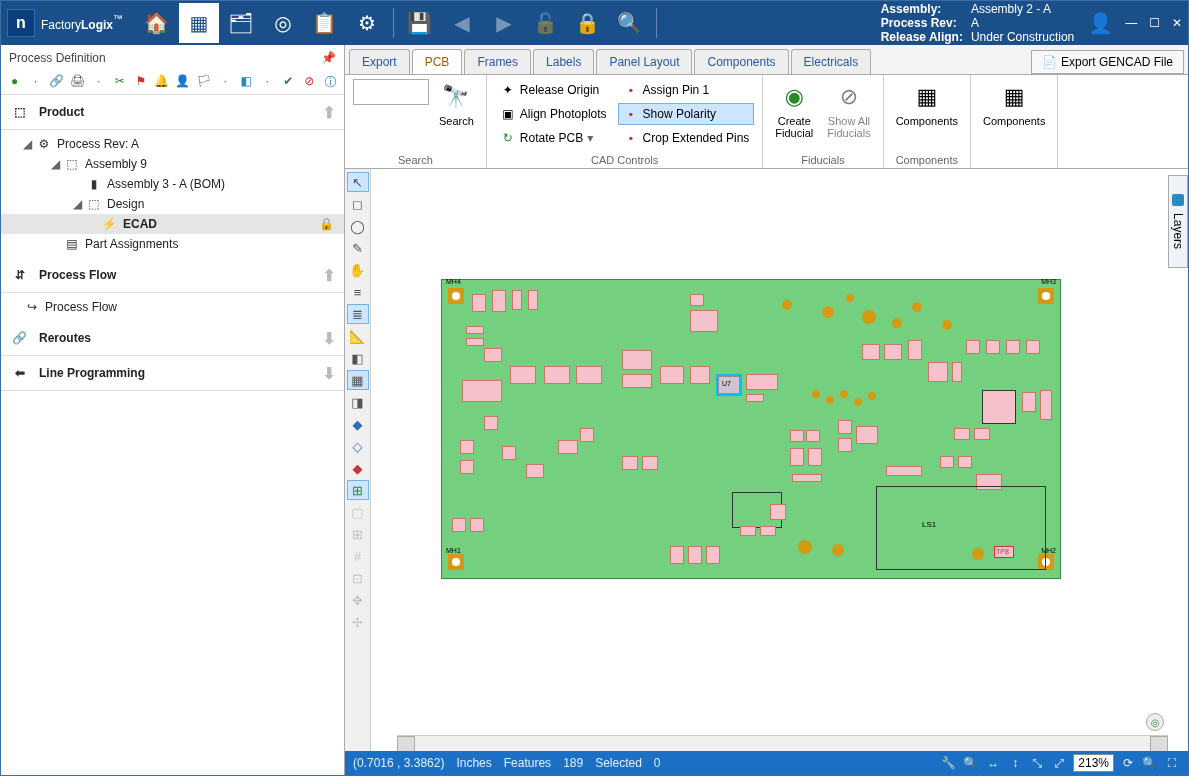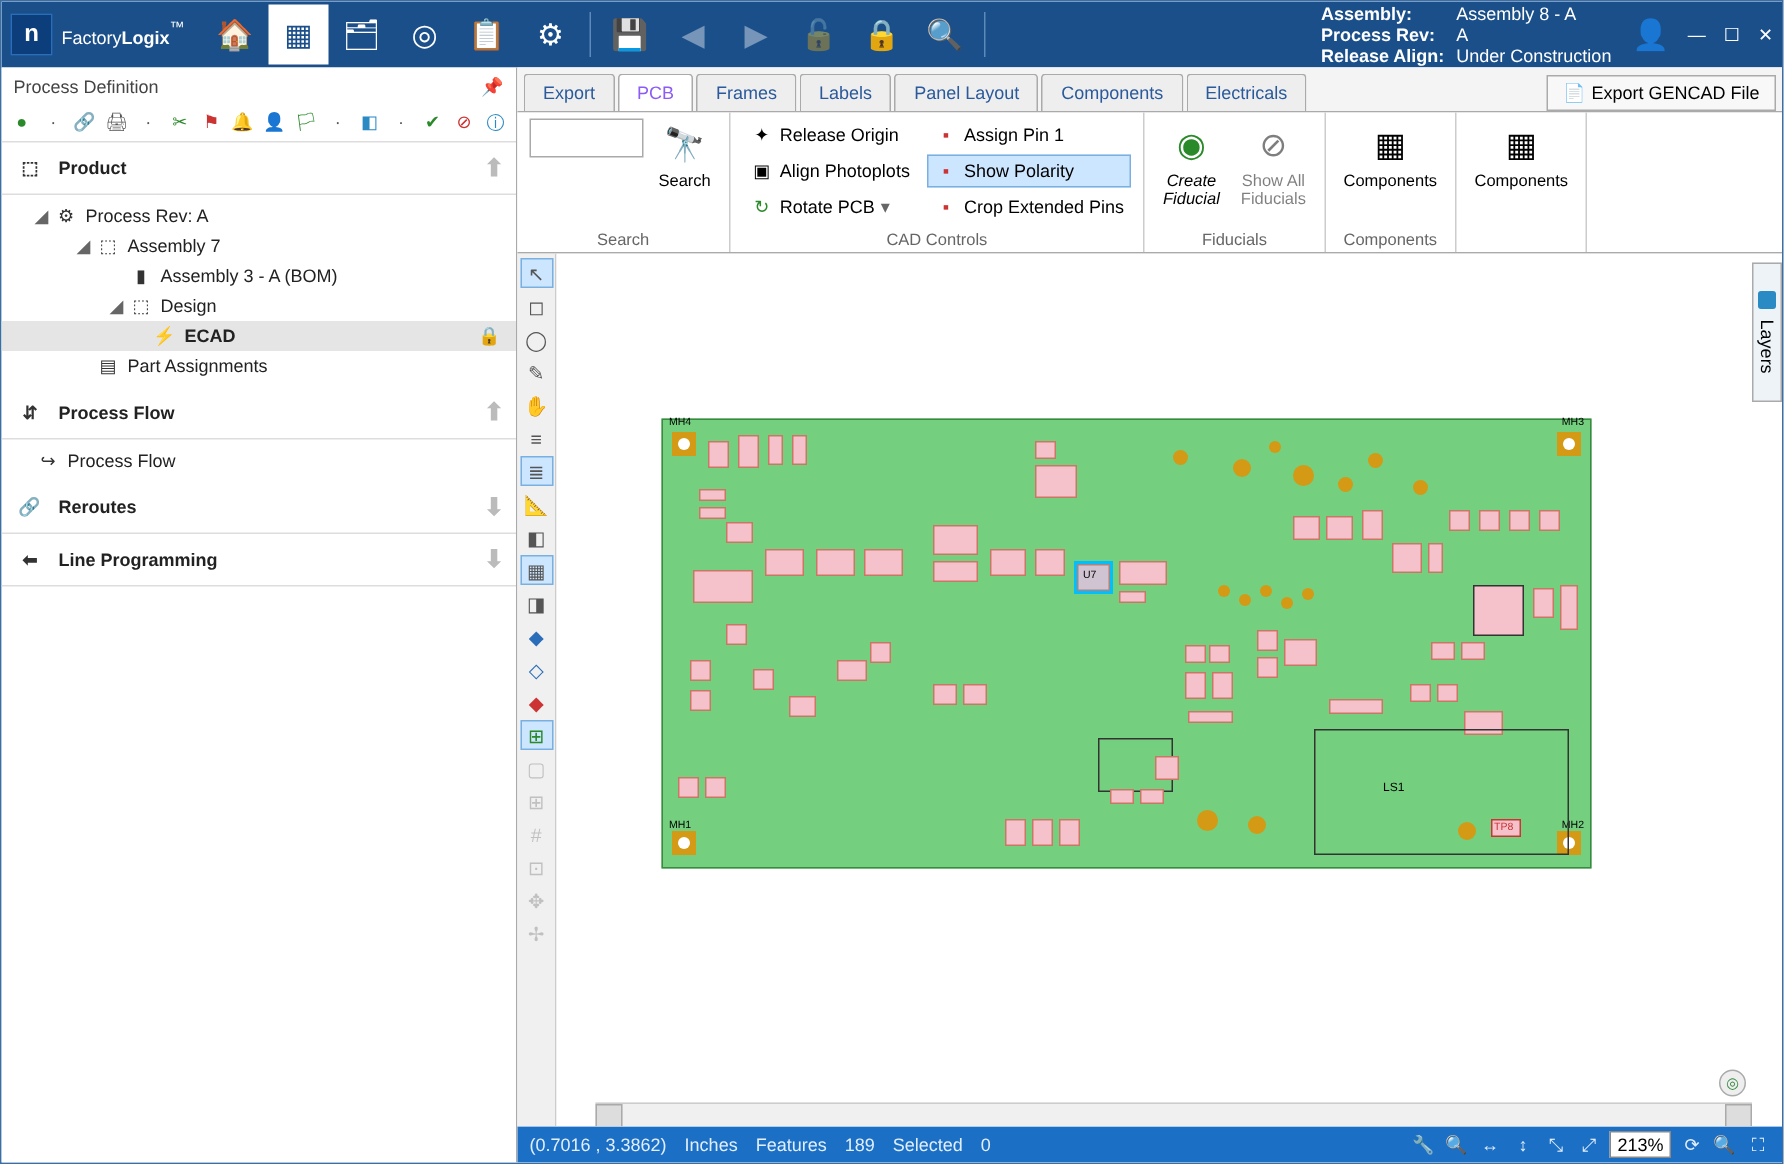--- a/index.html
+++ b/index.html
@@ -31,21 +31,21 @@
 .tree-item .ico{width:18px;text-align:center;margin-right:4px;color:#333;}
 .tree-item.lv1{padding-left:22px;}
 .tree-item.lv2{padding-left:50px;}
 .tree-item.lv3{padding-left:72px;}
 .tree-item.lv4{padding-left:100px;}
 .tree-item.sel{background:#e5e5e5;font-weight:bold;}
 .tree-item .lock{margin-left:auto;margin-right:6px;}
 .main{flex:1;display:flex;flex-direction:column;background:#fff;}
 .tabs{display:flex;background:#f4f4f4;border-bottom:1px solid #aaa;padding:4px 4px 0 4px;align-items:flex-end;}
 .tab{padding:5px 12px;border:1px solid #aaa;border-bottom:none;background:#eee;color:#2a5a9c;margin-right:2px;border-radius:3px 3px 0 0;font-size:12px;}
-.tab.active{background:#fff;color:#8b5cf6;}
+.tab.active{background:#fff;color:#a16207;}
 .export-btn{margin-left:auto;padding:4px 10px;border:1px solid #aaa;background:#f8f8f8;display:flex;align-items:center;gap:4px;font-size:12px;}
 .ribbon{display:flex;border-bottom:1px solid #aaa;background:#fff;min-height:94px;}
 .rg{border-right:1px solid #ccc;padding:4px 8px 2px;display:flex;flex-direction:column;}
 .rg-body{display:flex;align-items:flex-start;gap:6px;flex:1;}
 .rg-label{text-align:center;color:#666;font-size:11px;padding-top:2px;}
 .rbig{display:flex;flex-direction:column;align-items:center;gap:2px;padding:2px 4px;}
 .rbig .ico{width:32px;height:32px;display:flex;align-items:center;justify-content:center;font-size:22px;}
 .rbig .lab{font-size:11px;text-align:center;line-height:12px;}
 .rcol{display:flex;flex-direction:column;gap:2px;}
 .ritem{display:flex;align-items:center;gap:4px;padding:2px 4px;font-size:12px;border:1px solid transparent;}
@@ -93,21 +93,21 @@
     <div class="tb-btn">💾</div>
     <div class="tb-btn" style="opacity:.4;">◀</div>
     <div class="tb-btn" style="opacity:.4;">▶</div>
     <div class="tb-btn" style="opacity:.4;">🔓</div>
     <div class="tb-btn">🔒</div>
     <div class="tb-btn">🔍</div>
     <div class="tb-sep"></div>
   </div>
   <div class="hdr-info">
     <span class="lab">Assembly:</span>
-      <span>Assembly 8 - A</span>
+      <span>Assembly 2 - A</span>
     <span class="lab">Process Rev:</span>
       <span>A</span>
     <span class="lab">Release Align:</span>
       <span>Under Construction</span>
   </div>
   <div class="win-ctrl">
     <span style="font-size:20px;">👤</span>
     <span>—</span>
     <span>☐</span>
     <span>✕</span>
@@ -147,21 +147,21 @@
     </div>
     <div class="tree">
       <div class="tree-item lv1">
           <span class="tg">◢</span>
           <span class="ico">⚙</span>
           <span>Process Rev: A</span>
         </div>
       <div class="tree-item lv2">
           <span class="tg">◢</span>
           <span class="ico">⬚</span>
-          <span>Assembly 7</span>
+          <span>Assembly 9</span>
         </div>
       <div class="tree-item lv3">
           <span class="tg"></span>
           <span class="ico">▮</span>
           <span>Assembly 3 - A (BOM)</span>
         </div>
       <div class="tree-item lv3">
           <span class="tg">◢</span>
           <span class="ico">⬚</span>
           <span>Design</span>
@@ -265,21 +265,21 @@
               </div>
           </div>
         </div>
         <div class="rg-label">CAD Controls</div>
       </div>
 
       <div class="rg">
         <div class="rg-body">
           <div class="rbig">
             <span class="ico" style="color:#2a8a2a;">◉</span>
-            <span class="lab" style="white-space:pre;font-style:italic;">Create
+            <span class="lab" style="white-space:pre;">Create
 Fiducial</span>
           </div>
           <div class="rbig" style="opacity:.5;">
             <span class="ico">⊘</span>
             <span class="lab" style="white-space:pre;">Show All
 Fiducials</span>
           </div>
         </div>
         <div class="rg-label">Fiducials</div>
       </div>

